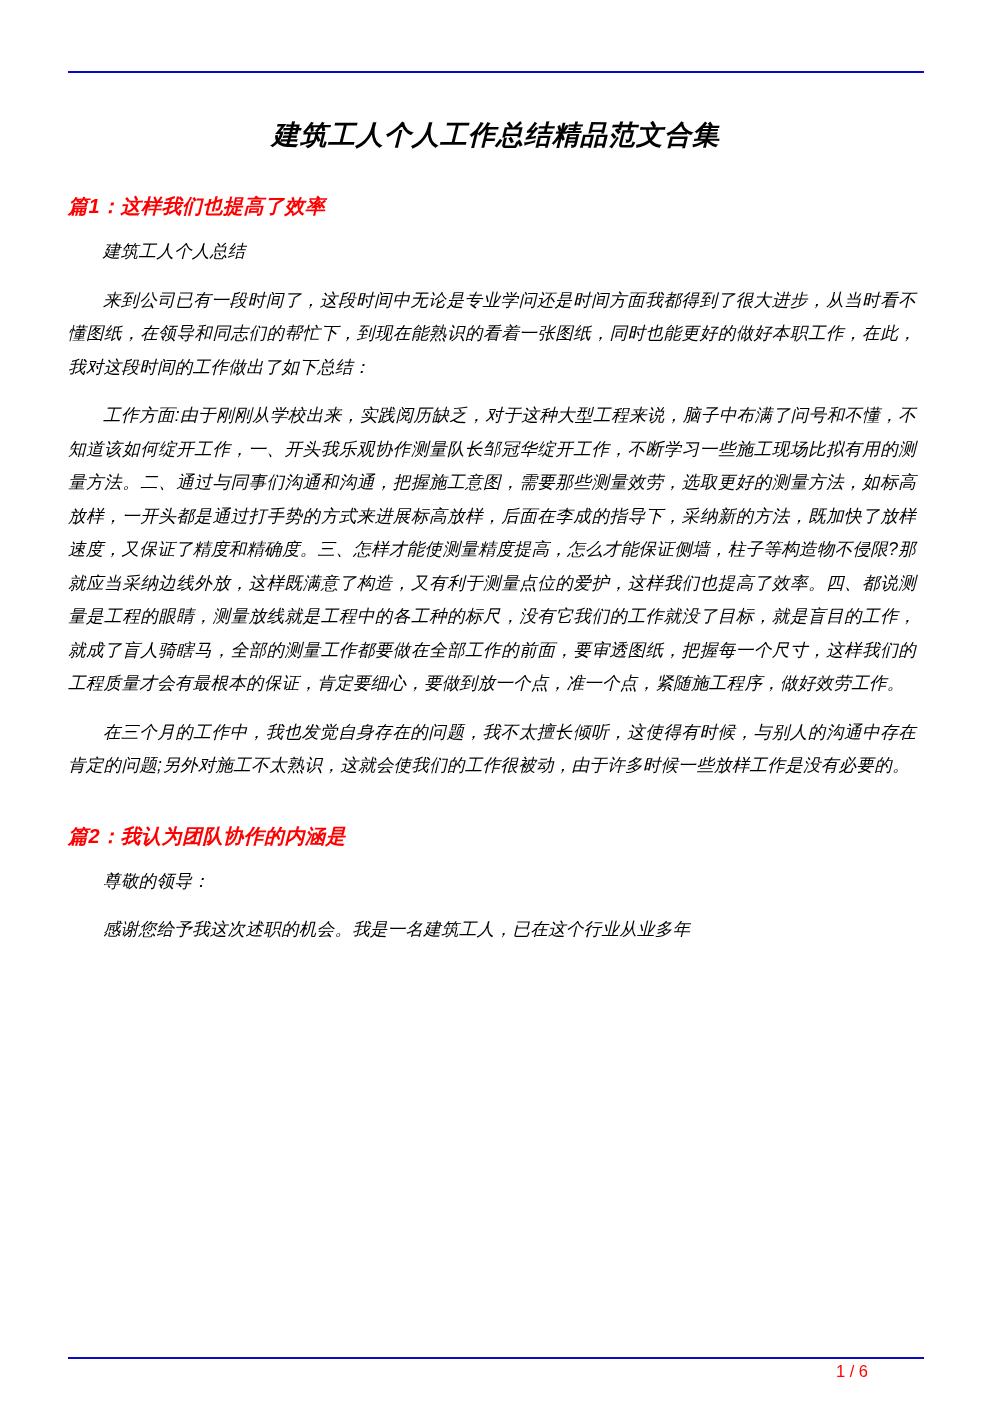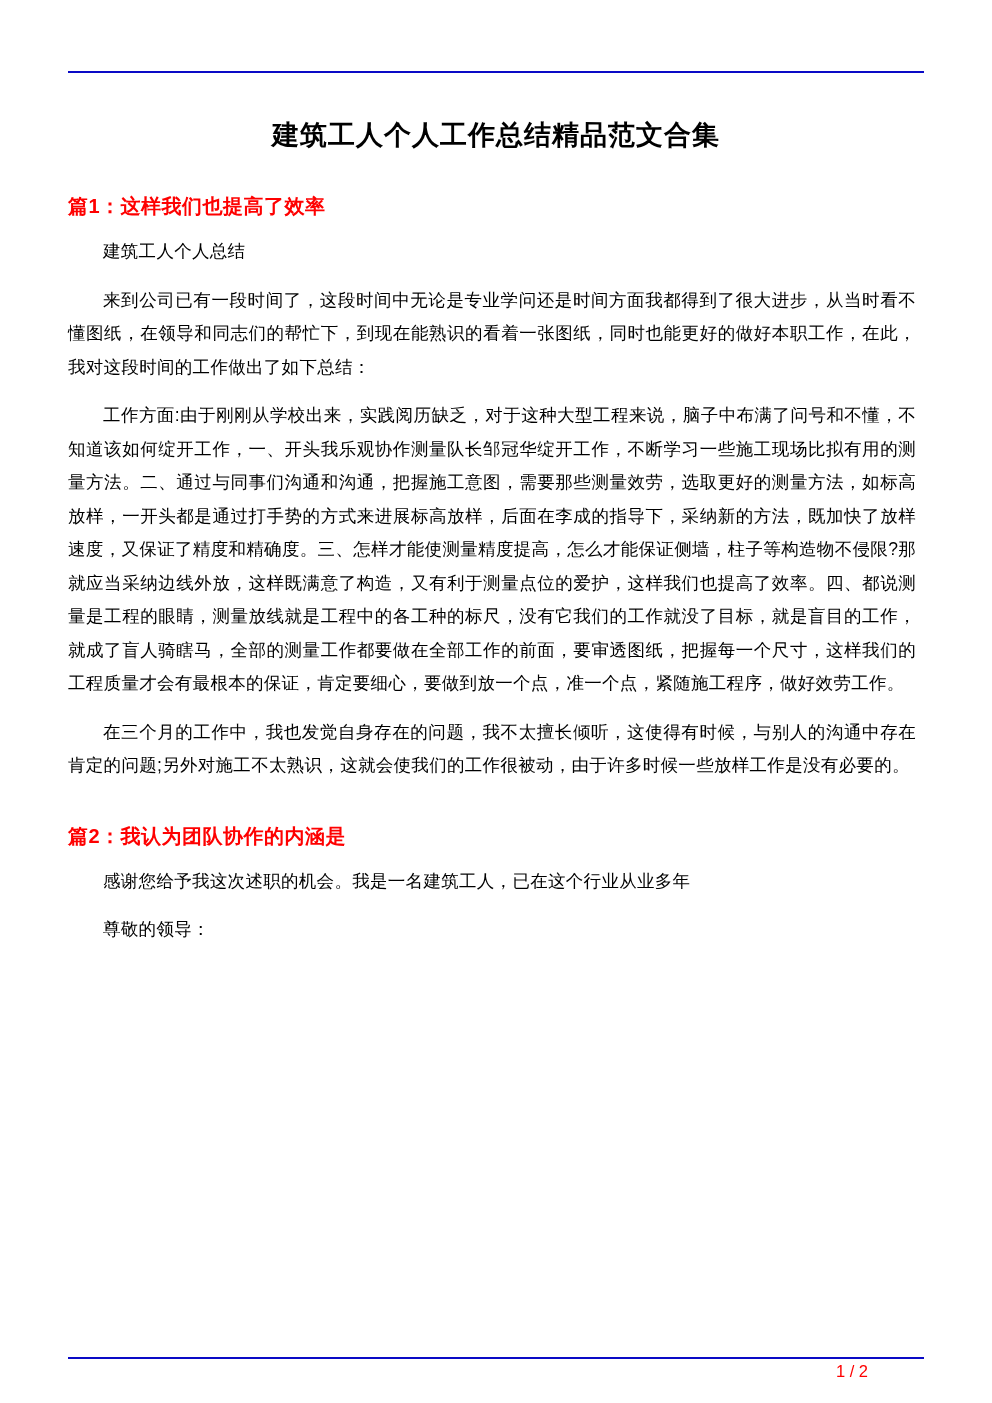--- a/index.html
+++ b/index.html
@@ -11,20 +11,21 @@
     position: relative;
     width: 992px;
     height: 1403px;
     background: #ffffff;
     font-family: "Liberation Sans", "DejaVu Sans", sans-serif;
     color: #000000;
     overflow: hidden;
   }
   .content {
     margin: 0 68px;
+    font-style: italic;
   }
   .rule {
     height: 2px;
     background: #0a0ac6;
   }
   .top-rule {
     margin-top: 71px;
   }
   .doc-title {
     margin: 44px 0 0 0;
@@ -78,20 +79,20 @@
     <div>
       <h2 class="section-heading">篇1：这样我们也提高了效率</h2>
       <p class="para">建筑工人个人总结</p>
       <p class="para">来到公司已有一段时间了，这段时间中无论是专业学问还是时间方面我都得到了很大进步，从当时看不懂图纸，在领导和同志们的帮忙下，到现在能熟识的看着一张图纸，同时也能更好的做好本职工作，在此，我对这段时间的工作做出了如下总结：</p>
       <p class="para">工作方面:由于刚刚从学校出来，实践阅历缺乏，对于这种大型工程来说，脑子中布满了问号和不懂，不知道该如何绽开工作，一、开头我乐观协作测量队长邹冠华绽开工作，不断学习一些施工现场比拟有用的测量方法。二、通过与同事们沟通和沟通，把握施工意图，需要那些测量效劳，选取更好的测量方法，如标高放样，一开头都是通过打手势的方式来进展标高放样，后面在李成的指导下，采纳新的方法，既加快了放样速度，又保证了精度和精确度。三、怎样才能使测量精度提高，怎么才能保证侧墙，柱子等构造物不侵限?那就应当采纳边线外放，这样既满意了构造，又有利于测量点位的爱护，这样我们也提高了效率。四、都说测量是工程的眼睛，测量放线就是工程中的各工种的标尺，没有它我们的工作就没了目标，就是盲目的工作，就成了盲人骑瞎马，全部的测量工作都要做在全部工作的前面，要审透图纸，把握每一个尺寸，这样我们的工程质量才会有最根本的保证，肯定要细心，要做到放一个点，准一个点，紧随施工程序，做好效劳工作。</p>
       <p class="para">在三个月的工作中，我也发觉自身存在的问题，我不太擅长倾听，这使得有时候，与别人的沟通中存在肯定的问题;另外对施工不太熟识，这就会使我们的工作很被动，由于许多时候一些放样工作是没有必要的。</p>
     </div>
 
     <div>
       <h2 class="section-heading">篇2：我认为团队协作的内涵是</h2>
+      <p class="para">尊敬的领导：</p>
       <p class="para">感谢您给予我这次述职的机会。我是一名建筑工人，已在这个行业从业多年</p>
-      <p class="para">尊敬的领导：</p>
     </div>
   </div>
 
   <div class="footer-rule"></div>
-  <div class="page-number">1 / 2</div>
+  <div class="page-number">1 / 6</div>
 </div>
 
 </body></html>

